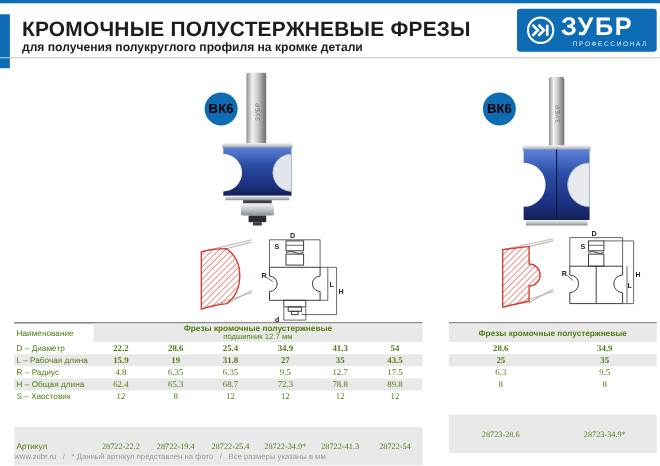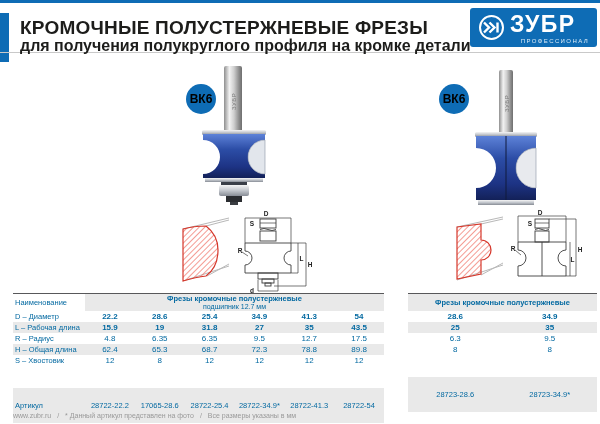--- a/index.html
+++ b/index.html
@@ -4,45 +4,45 @@
 <style>
   html,body{margin:0;padding:0;background:#fff;}
   .page{position:relative;width:600px;height:424px;background:#fff;overflow:hidden;
         font-family:"Liberation Sans",sans-serif;color:#1d1d1b;}
 
   
   .topbar{position:absolute;top:0;left:0;width:600px;height:3px;background:#0e6cb5;}
   .accent{position:absolute;top:13px;left:0;width:9px;height:49px;background:#0e6cb5;}
   .hrule{position:absolute;top:52px;left:0;width:600px;height:1px;background:#c9c9c9;}
   .title{position:absolute;top:4px;left:20px;font-size:19px;font-weight:bold;letter-spacing:.2px;}
-  .subtitle{position:absolute;top:37px;left:20px;font-size:16px;font-weight:bold;}
+  .subtitle{position:absolute;top:37px;left:20px;font-size:11px;font-weight:bold;}
   .logo{position:absolute;top:8px;right:3px;width:127px;height:39px;background:#0e6cb5;border-radius:3px;color:#fff;}
   .logo-name{position:absolute;left:40px;top:3px;font-size:23px;font-weight:bold;letter-spacing:1.5px;}
   .logo-sub{position:absolute;right:8px;bottom:3px;font-size:6px;letter-spacing:1.4px;color:#dcebf7;}
   .logo-ic{position:absolute;left:8px;top:6px;}
 
   
   .badge{position:absolute;width:30px;height:30px;border-radius:50%;background:#0e6cb5;color:#000000;
          font-weight:bold;font-size:12px;display:flex;align-items:center;justify-content:center;}
   .b-left{left:186px;top:84px;} .b-right{left:439px;top:84px;}
   .fig{position:absolute;}
   .f-bit-l{left:200px;top:66px;} .f-bit-r{left:472px;top:70px;}
   .f-prof-l{left:170px;top:216px;} .f-tech-l{left:228px;top:210px;}
   .f-prof-r{left:444px;top:216px;} .f-tech-r{left:502px;top:210px;}
   .dim{font-size:6.5px;font-weight:bold;fill:#222;font-family:"Liberation Sans",sans-serif;}
   .shanktxt{font-size:6px;fill:#777;font-family:"Liberation Sans",sans-serif;letter-spacing:.5px;}
 
   
-  .tbl{position:absolute;top:293px;border-top:1.5px solid #58585a;color:#0369a1;}
+  .tbl{position:absolute;top:293px;border-top:1.5px solid #58585a;color:#4d7c0f;}
   .tbl-left{left:13px;width:371px;} .tbl-right{left:408px;width:189px;}
   .trow{display:flex;align-items:center;height:11px;font-size:8px;}
   .shade{background:#e9e9e9;}
   .thead{height:17px;}
   .tlabel{width:72px;padding-left:2px;font-size:7.5px;box-sizing:border-box;}
-  .tval{flex:1;text-align:center;}
+  .tval{flex:1;text-align:center;font-family:Liberation Serif, serif;}
   .bld{font-weight:bold;}
   .thead-data{flex:1;height:100%;display:flex;flex-direction:column;align-items:center;justify-content:center;background:#e9e9e9;line-height:1.1;}
   .thead-title{font-size:7.5px;font-weight:bold;}
   .thead-sub{font-size:7px;}
   .thead-one{flex:1;height:100%;display:flex;align-items:center;justify-content:center;background:#e9e9e9;font-size:7.5px;font-weight:bold;}
   .tart{display:flex;align-items:center;height:35px;margin-top:22px;background:#e9e9e9;font-size:7.5px;}
 
   
   .footer{position:absolute;left:13px;top:412px;font-size:7px;color:#999;display:flex;gap:6px;}
 </style>
@@ -261,21 +261,21 @@
       <div class="tval">12</div>
       <div class="tval">8</div>
       <div class="tval">12</div>
       <div class="tval">12</div>
       <div class="tval">12</div>
       <div class="tval">12</div>
     </div>
     <div class="tart">
       <div class="tlabel">Артикул</div>
       <div class="tval">28722-22.2</div>
-      <div class="tval">17065-28.6</div>
+      <div class="tval">28722-19.4</div>
       <div class="tval">28722-25.4</div>
       <div class="tval">28722-34.9*</div>
       <div class="tval">28722-41.3</div>
       <div class="tval">28722-54</div>
     </div>
   </div>
 
   <div class="tbl tbl-right">
     <div class="trow thead">
       <div class="thead-one">Фрезы кромочные полустержневые</div>

